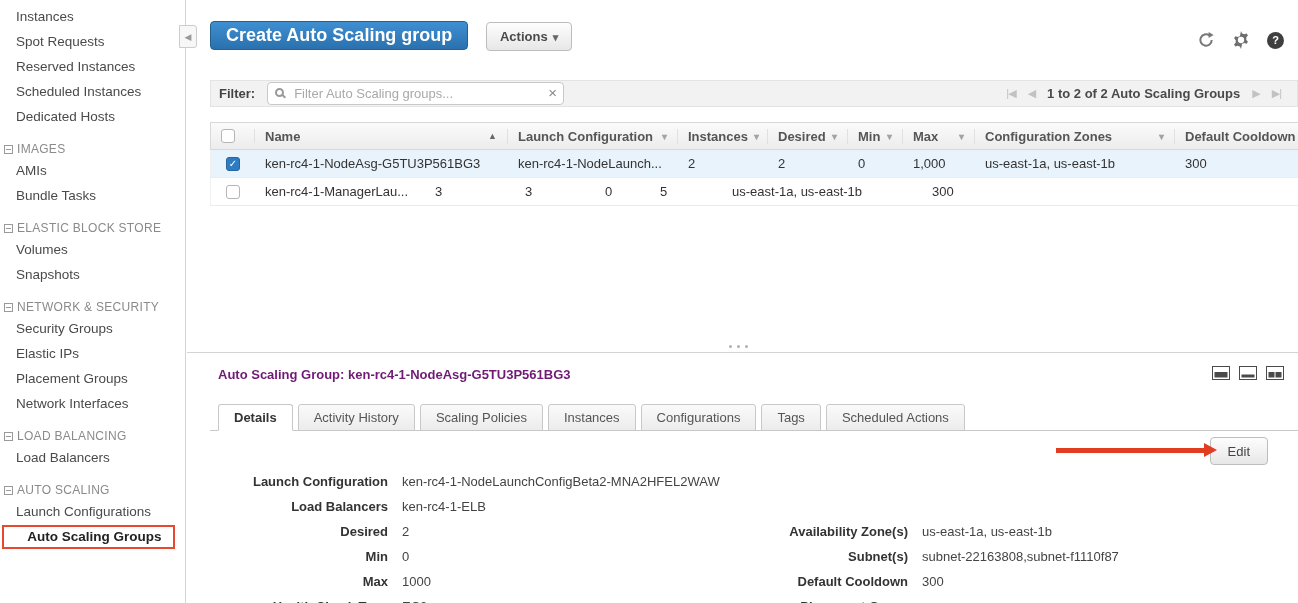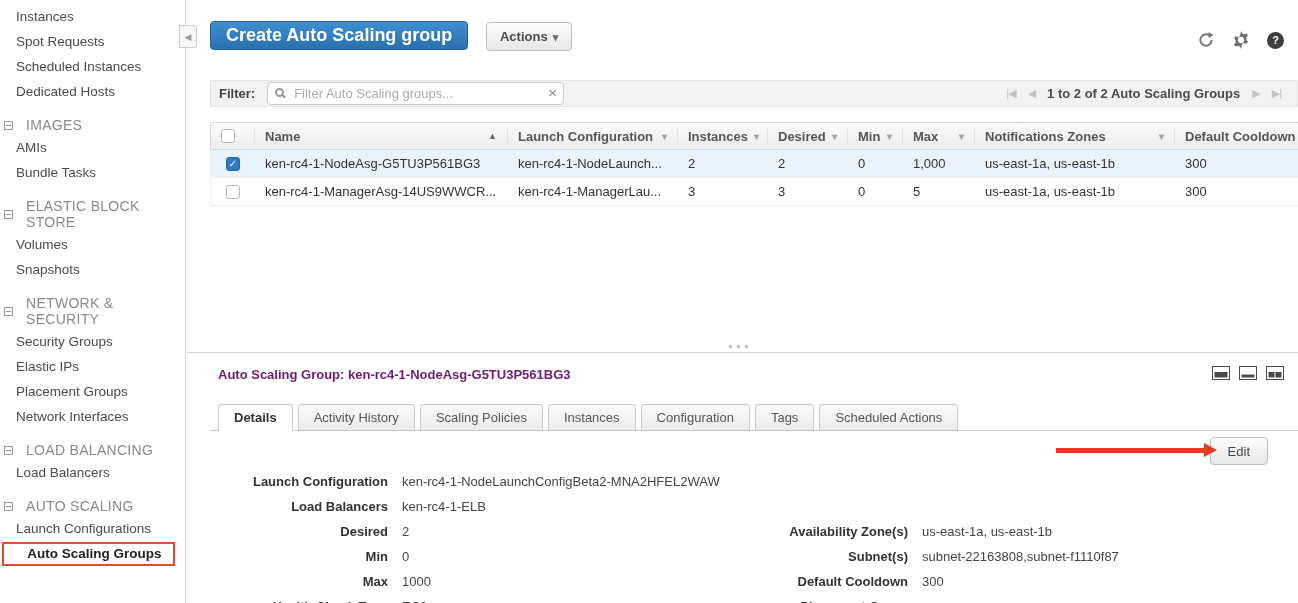--- a/index.html
+++ b/index.html
@@ -16,22 +16,22 @@
   }
   .sb-item {
     display:block; line-height:25px; padding-left:16px; color:#4a4a4a;
     font-size:13.5px; white-space:nowrap; cursor:pointer;
   }
   .sb-item.selected {
     margin:1px 10px 1px 2px; border:2px solid #e8492e; padding-left:12px;
     line-height:20px; font-weight:bold; color:#222;text-align:center;
   }
   .sb-header {
-    display:flex; align-items:center; gap:13px; margin-top:13px; margin-bottom:2px;
-    padding-left:4px; color:#8a8a8a; font-size:14px; letter-spacing:.3px; cursor:pointer;
+    display:flex; align-items:center; gap:4px; margin-top:13px; margin-bottom:2px;
+    padding-left:4px; color:#8a8a8a; font-size:12px; letter-spacing:.3px; cursor:pointer;
   }
   .minus-box { width:9px; height:9px; border:1px solid #9a9a9a; position:relative; flex:0 0 auto; background:#fff; }
   .minus-box::after { content:""; position:absolute; left:1px; right:1px; top:3px; border-top:1px solid #9a9a9a; }
 
   .collapse-tab {
     position:absolute; left:179px; top:25px; width:18px; height:23px;
     background:#f7f7f7; border:1px solid #ccc; border-radius:0 3px 3px 0;
     display:flex; align-items:center; justify-content:center;
     color:#9a9a9a; font-size:9px; cursor:pointer; z-index:5;
   }
@@ -145,20 +145,21 @@
   .flabel { flex:0 0 184px; text-align:right; padding-right:14px; font-weight:bold; color:#333; white-space:nowrap; }
   .fvalue { color:#444; white-space:nowrap; }
   .fields-right { position:absolute; left:520px; top:50px; }
 </style>
 </head>
 <body>
 
 <div class="sidebar">
   <span class="sb-item">Instances</span>
   <span class="sb-item">Spot Requests</span>
+  <span class="sb-item">Reserved Instances</span>
   <span class="sb-item">Scheduled Instances</span>
   <span class="sb-item">Dedicated Hosts</span>
 
   <div class="sb-header">
     <span class="minus-box"></span>
     <span>IMAGES</span>
   </div>
   <span class="sb-item">AMIs</span>
   <span class="sb-item">Bundle Tasks</span>
 
@@ -258,21 +259,21 @@
       </div>
       <div class="cell c-min">
         <span>Min</span>
           <span class="sort-caret">▾</span>
       </div>
       <div class="cell c-max">
         <span>Max</span>
           <span class="sort-caret">▾</span>
       </div>
       <div class="cell c-az">
-        <span>Notifications Zones</span>
+        <span>Configuration Zones</span>
           <span class="sort-caret">▾</span>
       </div>
       <div class="cell c-cd">
         <span>Default Cooldown</span>
       </div>
     </div>
 
     <div class="trow tbody-row selected">
       <div class="cell c-check">
           <span class="cbox checked">✓</span>
@@ -284,21 +285,20 @@
       <div class="cell c-min">0</div>
       <div class="cell c-max">1,000</div>
       <div class="cell c-az">us-east-1a, us-east-1b</div>
       <div class="cell c-cd">300</div>
     </div>
 
     <div class="trow tbody-row">
       <div class="cell c-check">
           <span class="cbox"></span>
         </div>
-      <div class="cell c-name">ken-rc4-1-ManagerAsg-14US9WWCR...</div>
       <div class="cell c-lc">ken-rc4-1-ManagerLau...</div>
       <div class="cell c-inst">3</div>
       <div class="cell c-des">3</div>
       <div class="cell c-min">0</div>
       <div class="cell c-max">5</div>
       <div class="cell c-az">us-east-1a, us-east-1b</div>
       <div class="cell c-cd">300</div>
     </div>
   </div>
 
@@ -331,21 +331,21 @@
             <rect x="9.5" y="6" width="6" height="5.5" fill="#4a4a4a"></rect>
           </svg>
       </span>
     </div>
 
     <div class="tabs">
       <span class="tab active">Details</span>
       <span class="tab">Activity History</span>
       <span class="tab">Scaling Policies</span>
       <span class="tab">Instances</span>
-      <span class="tab">Configuration</span>
+      <span class="tab">Configurations</span>
       <span class="tab">Tags</span>
       <span class="tab">Scheduled Actions</span>
     </div>
 
     <button class="edit-btn">Edit</button>
     <div class="edit-arrow"></div>
 
     <div class="detail-body">
       <div class="fields-left">
         <div class="frow">

